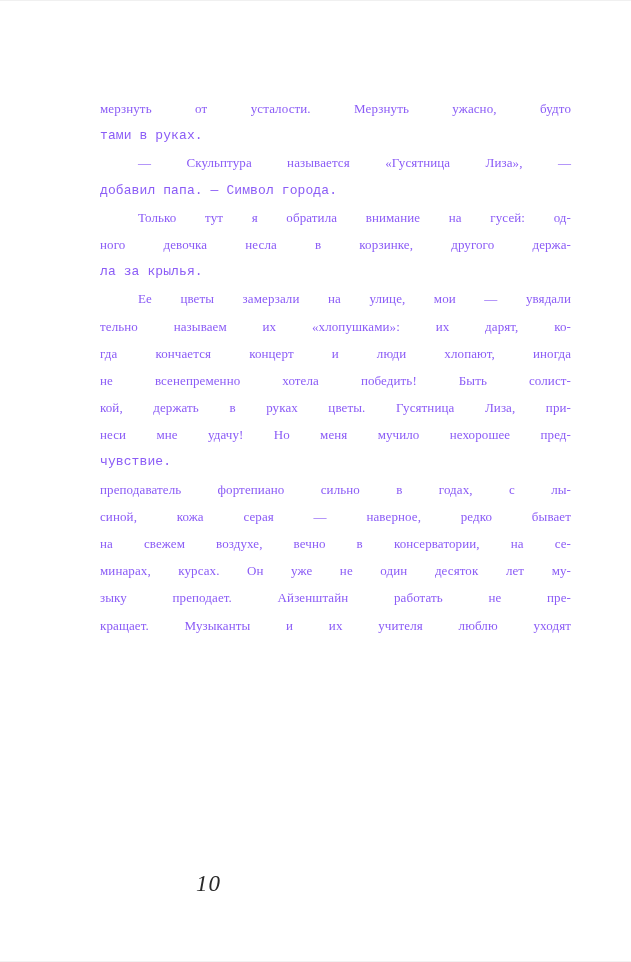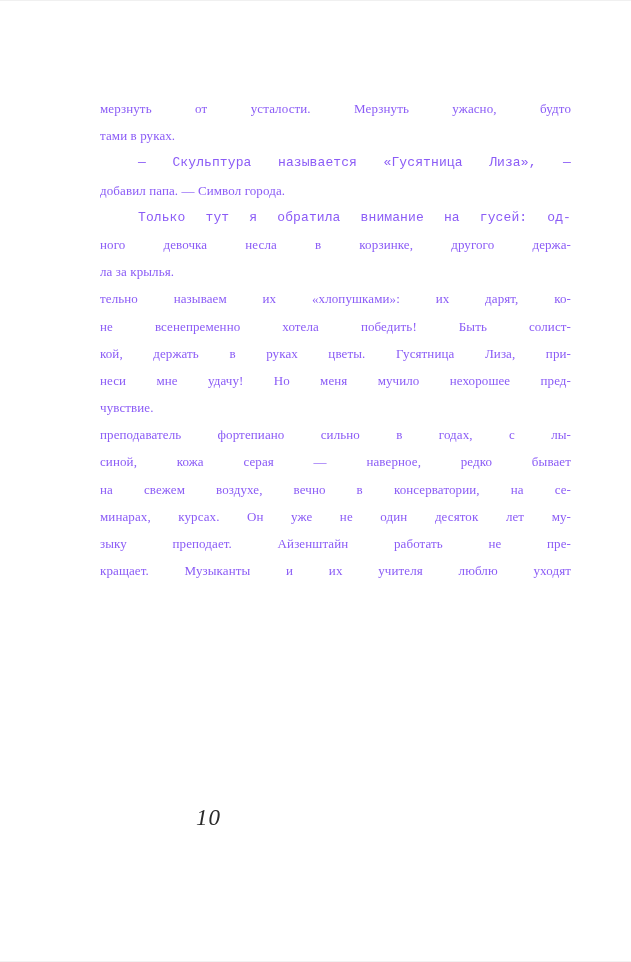--- a/index.html
+++ b/index.html
@@ -34,48 +34,50 @@
     white-space: normal;
   }
   .text-line.fill {
     text-align: justify;
     -moz-text-align-last: justify;
     text-align-last: justify;
   }
   .text-line.para-end {
     text-align: right;
     text-align-last: left;
+    font-family: Liberation Mono, monospace;
   }
   .text-line.indent {
     text-indent: 38px;
-    font-family: Liberation Mono, monospace;
   }
   .page-number {
     position: absolute;
     left: 196px;
-    top: 804px;
+    top: 870px;
     color: #2a2a2a;
     font-size: 23px;
     font-style: italic;
     letter-spacing: 1px;
   }
 </style>
 </head>
 <body>
 
 <div class="page">
   <div class="text-block" id="text-block">
       <div class="text-line fill">мерзнуть от усталости. Мерзнуть ужасно, будто</div>
       <div class="text-line para-end">тами в руках.</div>
       <div class="text-line fill indent">— Скульптура называется «Гусятница Лиза», —</div>
       <div class="text-line para-end">добавил папа. — Символ города.</div>
       <div class="text-line fill indent">Только тут я обратила внимание на гусей: од-</div>
       <div class="text-line fill">ного девочка несла в корзинке, другого держа-</div>
       <div class="text-line para-end">ла за крылья.</div>
+      <div class="text-line fill indent">Ее цветы замерзали на улице, мои — увядали</div>
       <div class="text-line fill">тельно называем их «хлопушками»: их дарят, ко-</div>
+      <div class="text-line fill">гда кончается концерт и люди хлопают, иногда</div>
       <div class="text-line fill">не всенепременно хотела победить! Быть солист-</div>
       <div class="text-line fill">кой, держать в руках цветы. Гусятница Лиза, при-</div>
       <div class="text-line fill">неси мне удачу! Но меня мучило нехорошее пред-</div>
       <div class="text-line para-end">чувствие.</div>
       <div class="text-line fill">преподаватель фортепиано сильно в годах, с лы-</div>
       <div class="text-line fill">синой, кожа серая — наверное, редко бывает</div>
       <div class="text-line fill">на свежем воздухе, вечно в консерватории, на се-</div>
       <div class="text-line fill">минарах, курсах. Он уже не один десяток лет му-</div>
       <div class="text-line fill">зыку преподает. Айзенштайн работать не пре-</div>
       <div class="text-line fill">кращает. Музыканты и их учителя люблю уходят</div>

